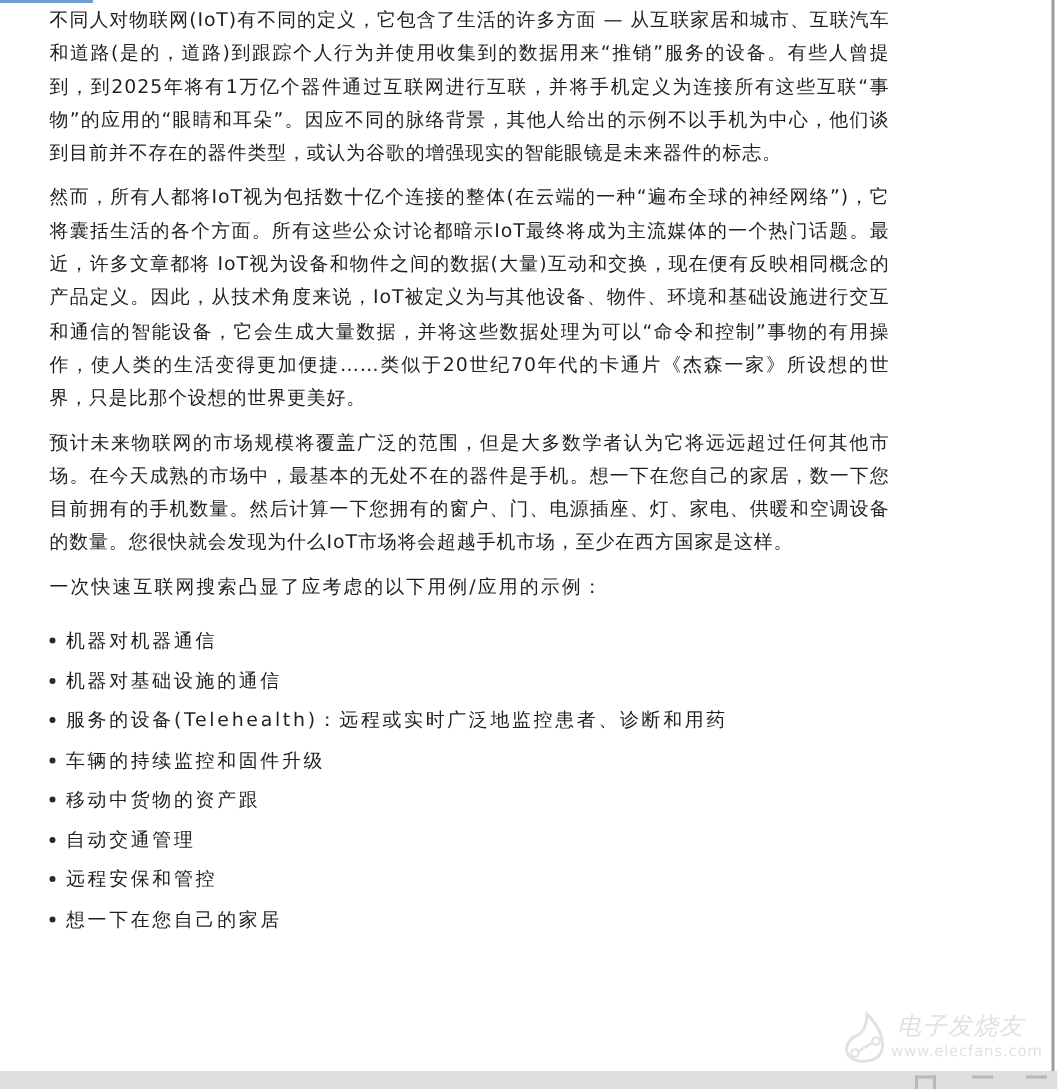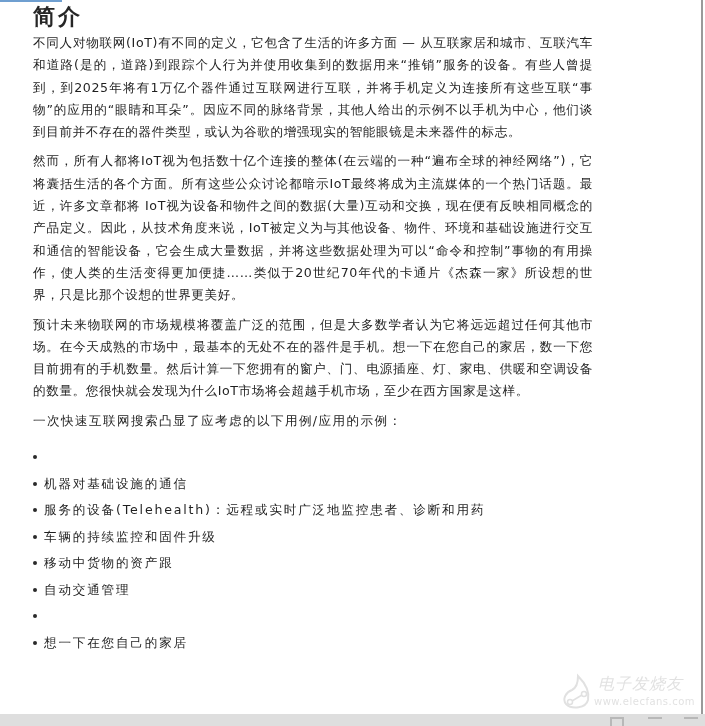--- a/index.html
+++ b/index.html
@@ -111,31 +111,31 @@
       font-family: "DejaVu Sans", sans-serif;
     }
   </style>
 </head>
 <body>
 
 <div class="top-accent"></div>
 <div class="right-border"></div>
 
 <div class="page">
-  <h1 class="title">简介</h1>
 
   <p class="para">不同人对物联网(IoT)有不同的定义，它包含了生活的许多方面 — 从互联家居和城市、互联汽车和道路(是的，道路)到跟踪个人行为并使用收集到的数据用来“推销”服务的设备。有些人曾提到，到2025年将有1万亿个器件通过互联网进行互联，并将手机定义为连接所有这些互联“事物”的应用的“眼睛和耳朵”。因应不同的脉络背景，其他人给出的示例不以手机为中心，他们谈到目前并不存在的器件类型，或认为谷歌的增强现实的智能眼镜是未来器件的标志。</p>
   <p class="para">然而，所有人都将IoT视为包括数十亿个连接的整体(在云端的一种“遍布全球的神经网络”)，它将囊括生活的各个方面。所有这些公众讨论都暗示IoT最终将成为主流媒体的一个热门话题。最近，许多文章都将 IoT视为设备和物件之间的数据(大量)互动和交换，现在便有反映相同概念的产品定义。因此，从技术角度来说，IoT被定义为与其他设备、物件、环境和基础设施进行交互和通信的智能设备，它会生成大量数据，并将这些数据处理为可以“命令和控制”事物的有用操作，使人类的生活变得更加便捷……类似于20世纪70年代的卡通片《杰森一家》所设想的世界，只是比那个设想的世界更美好。</p>
   <p class="para">预计未来物联网的市场规模将覆盖广泛的范围，但是大多数学者认为它将远远超过任何其他市场。在今天成熟的市场中，最基本的无处不在的器件是手机。想一下在您自己的家居，数一下您目前拥有的手机数量。然后计算一下您拥有的窗户、门、电源插座、灯、家电、供暖和空调设备的数量。您很快就会发现为什么IoT市场将会超越手机市场，至少在西方国家是这样。</p>
 
   <p class="para para-intro">一次快速互联网搜索凸显了应考虑的以下用例/应用的示例：</p>
 
   <ul class="bullets">
     <li class="bullet">
       <span class="bullet-dot"></span>
+      <span>机器对机器通信</span>
     </li>
     <li class="bullet">
       <span class="bullet-dot"></span>
       <span>机器对基础设施的通信</span>
     </li>
     <li class="bullet">
       <span class="bullet-dot"></span>
       <span>服务的设备(Telehealth)：远程或实时广泛地监控患者、诊断和用药</span>
     </li>
     <li class="bullet">
@@ -145,20 +145,21 @@
     <li class="bullet">
       <span class="bullet-dot"></span>
       <span>移动中货物的资产跟</span>
     </li>
     <li class="bullet">
       <span class="bullet-dot"></span>
       <span>自动交通管理</span>
     </li>
     <li class="bullet">
       <span class="bullet-dot"></span>
+      <span>远程安保和管控</span>
     </li>
     <li class="bullet">
       <span class="bullet-dot"></span>
       <span>想一下在您自己的家居</span>
     </li>
   </ul>
 </div>
 
 <div class="watermark">
   <svg width="36" height="42" viewBox="0 0 36 42" style="position:absolute;left:0;top:0;">

